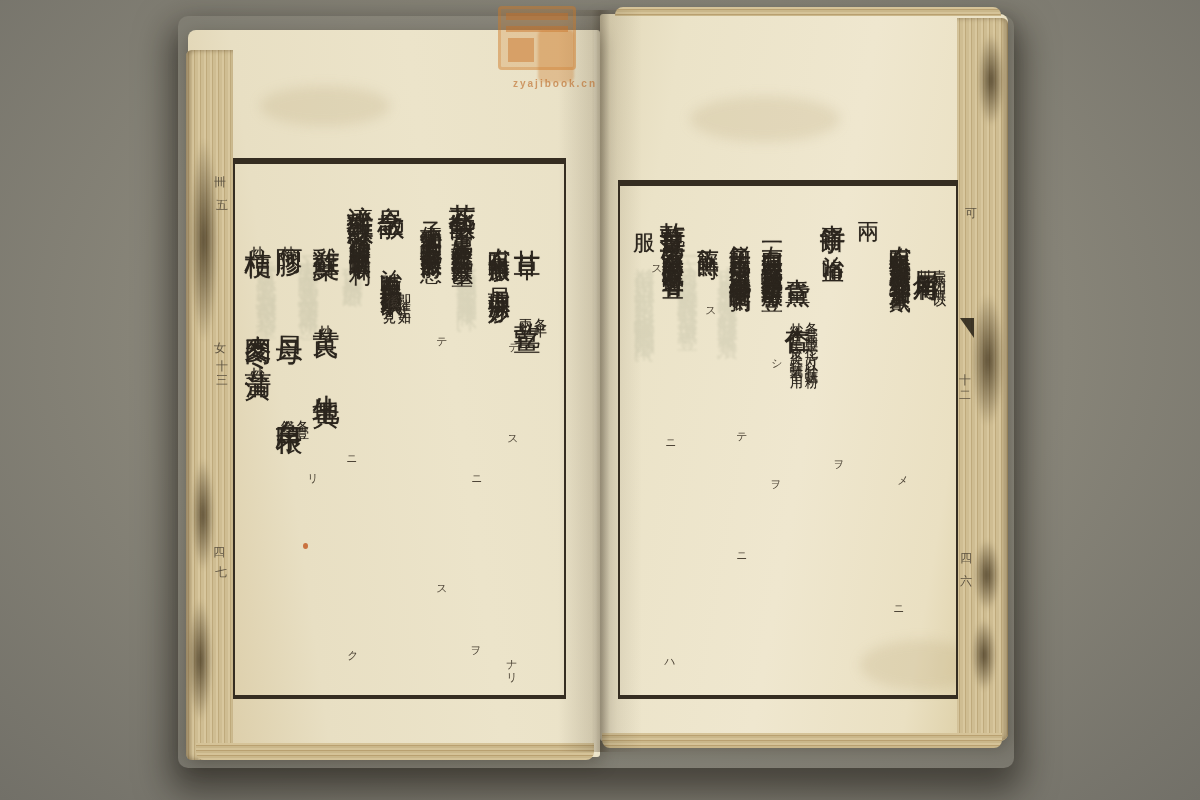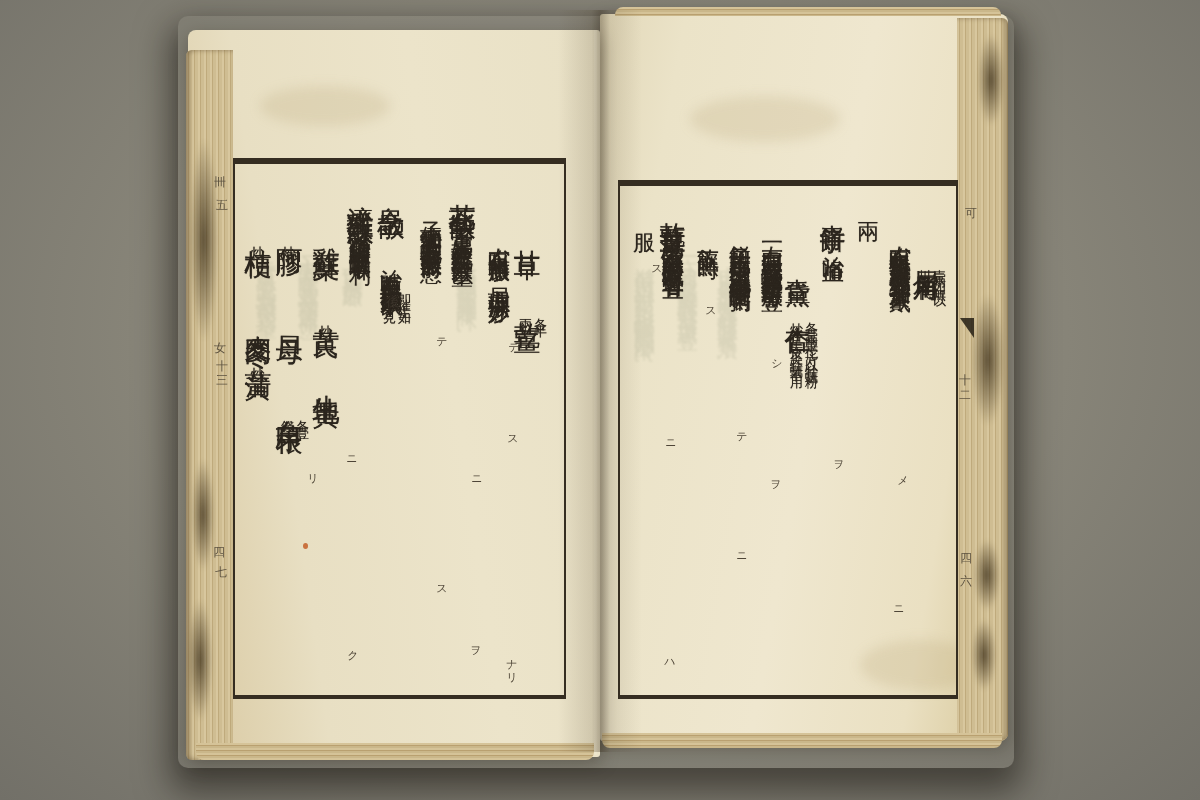--- a/index.html
+++ b/index.html
@@ -164,13 +164,21 @@
       <div class="abs emark" style="left: 213px; top: 366px;">三</div>
       <div class="abs emark" style="left: 210px; top: 538px;">四</div>
       <div class="abs emark" style="left: 212px; top: 556px;">七</div>
       <div class="abs emark" style="left: 962px; top: 198px;">可</div>
       <div class="abs emark" style="left: 956px; top: 364px;">十</div>
       <div class="abs emark" style="left: 956px; top: 382px;">二</div>
       <div class="abs emark" style="left: 957px; top: 544px;">四</div>
       <div class="abs emark" style="left: 957px; top: 564px;">六</div>
     </div>
 
+  <div class="abs seal">
+    <div class="box"></div>
+    <div class="bar" style="left:12px;top:9px;width:62px;height:7px;"></div>
+    <div class="bar" style="left:12px;top:22px;width:62px;height:6px;"></div>
+    <div class="bar" style="left:14px;top:34px;width:26px;height:24px;"></div>
+    <div class="blob"></div>
+    <div class="latin">zyajibook.cn</div>
+  </div>
 </div>
 
 </body></html>

